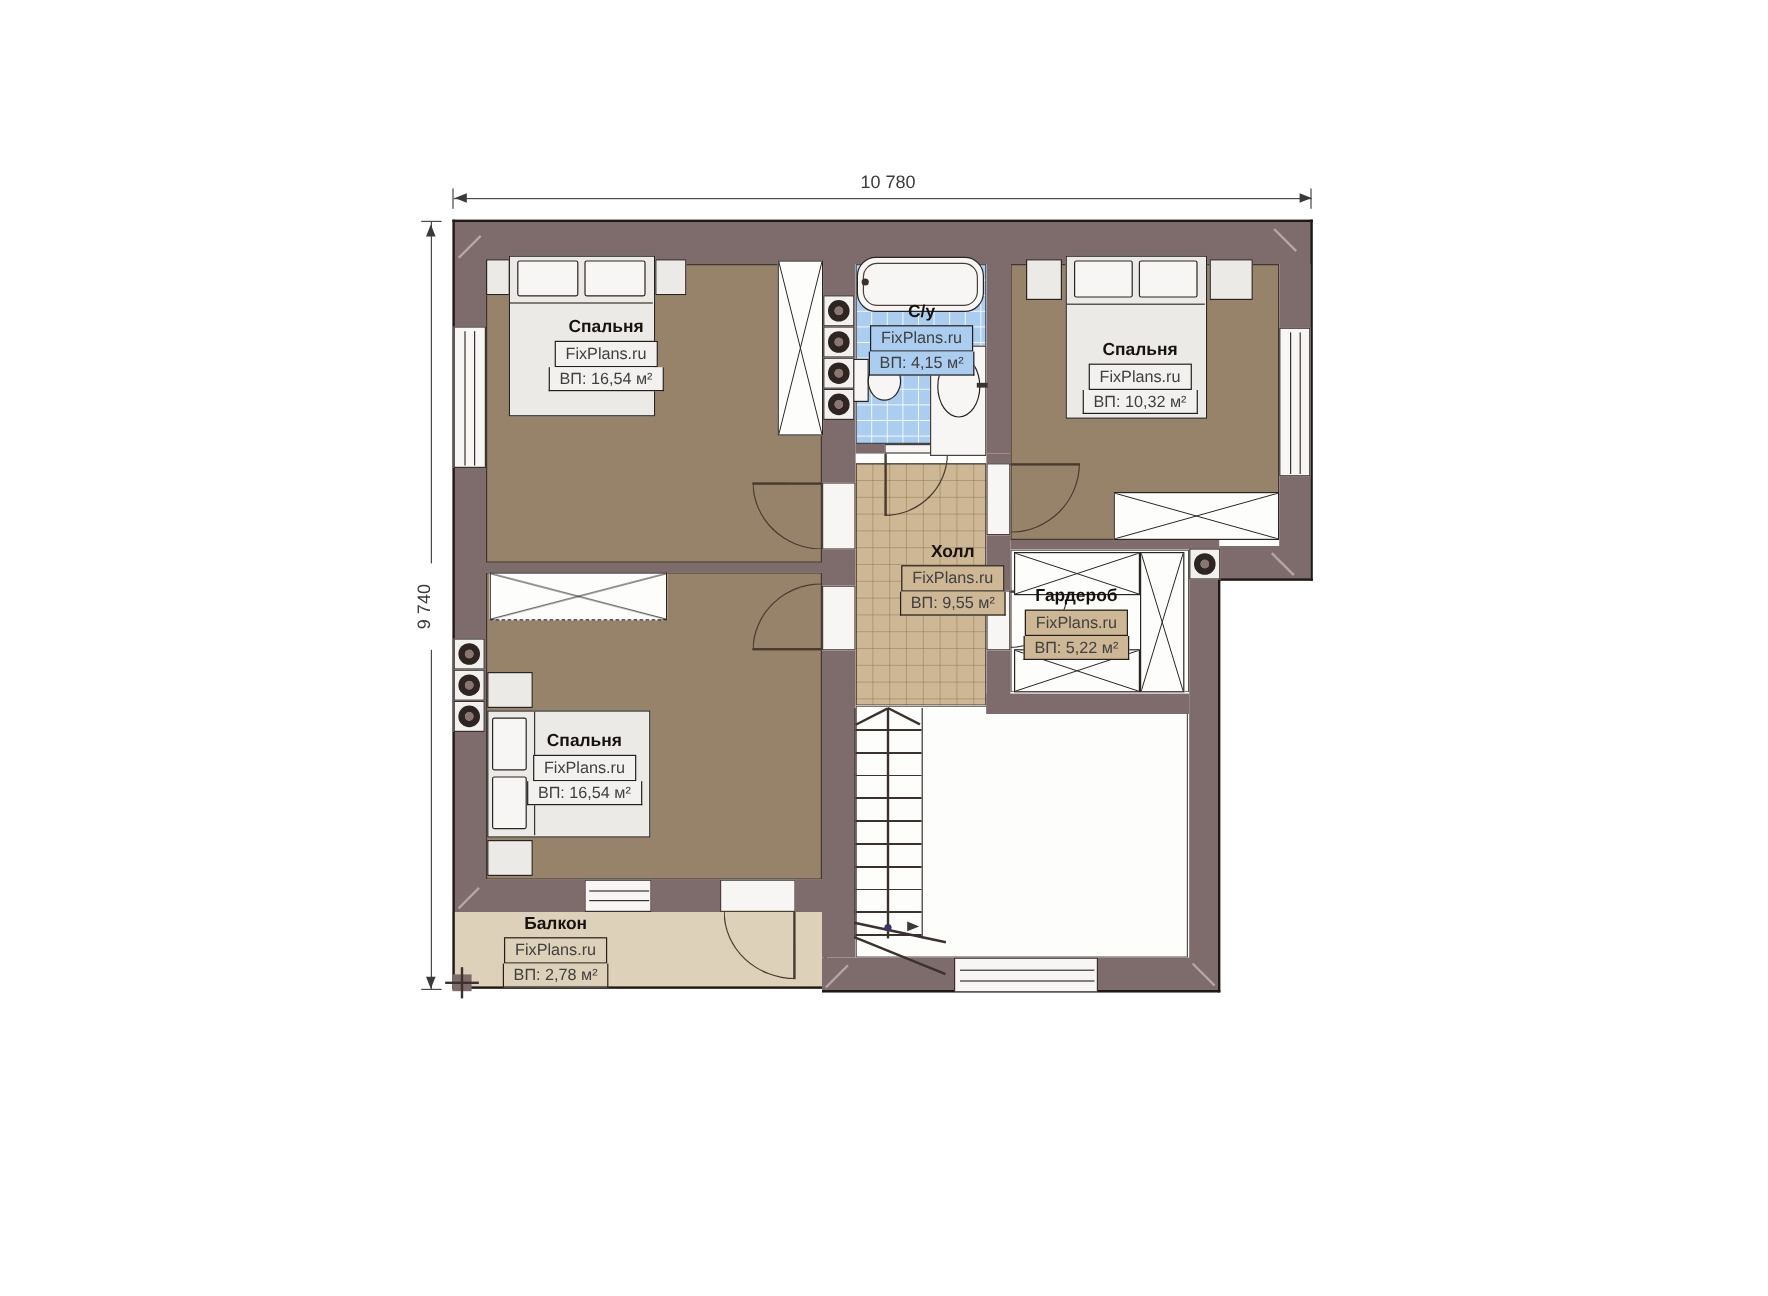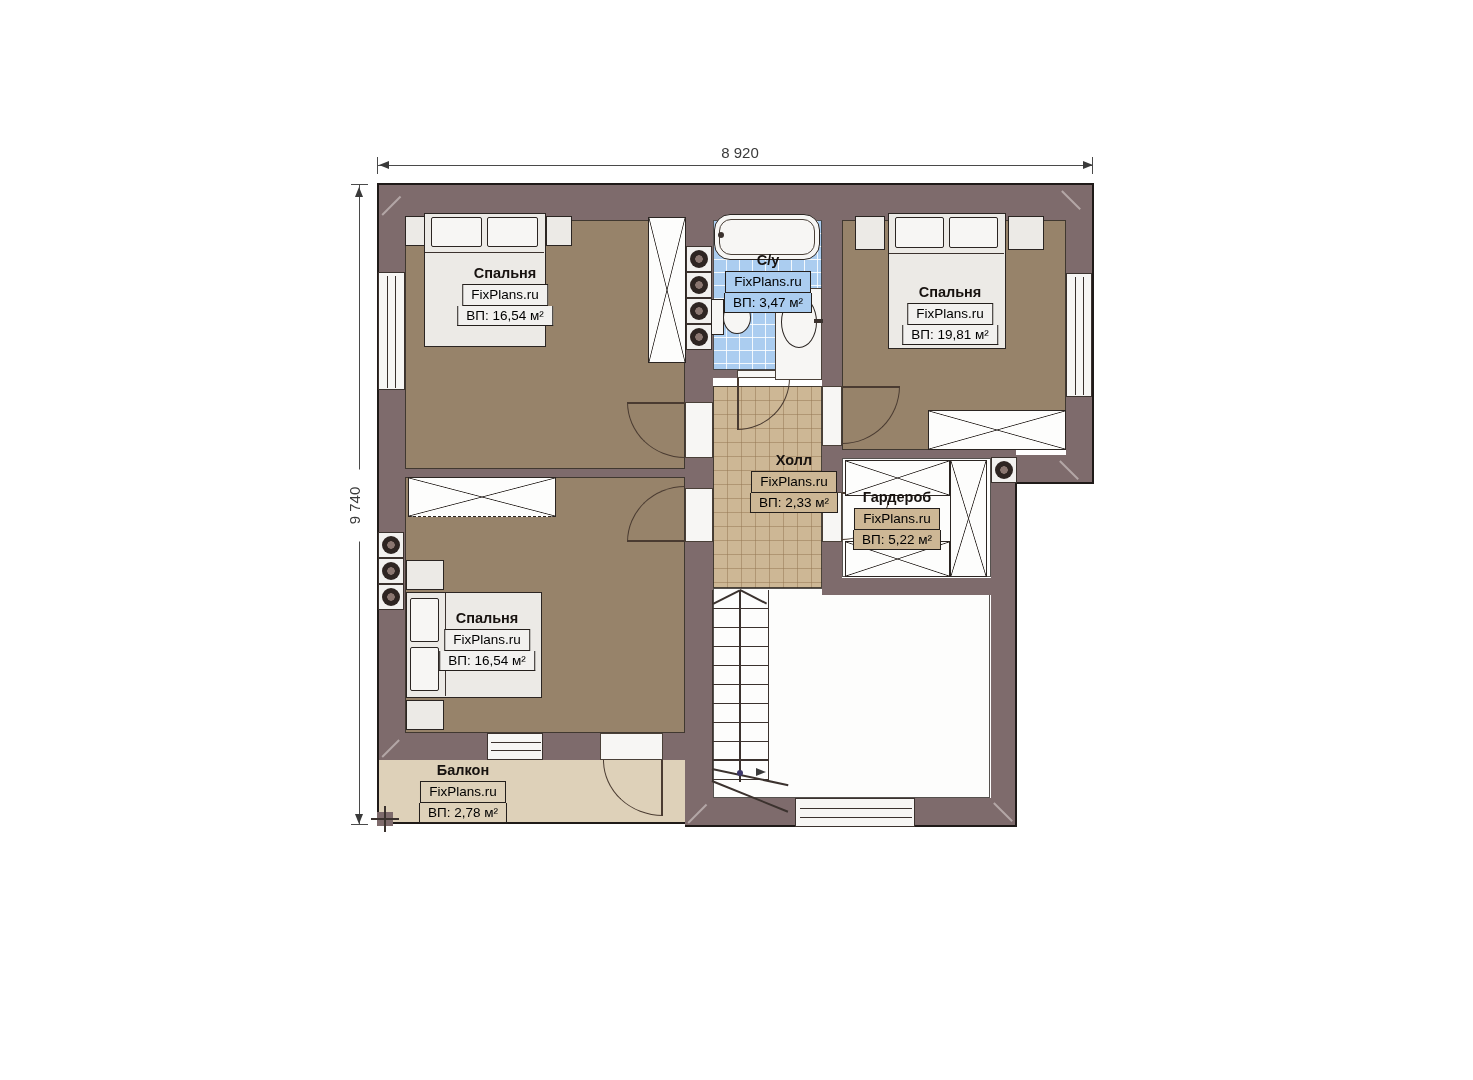--- a/index.html
+++ b/index.html
@@ -55,21 +55,21 @@
   .dim-line{position:absolute;background:#4a4a4a;}
   .dim-label{position:absolute;font-size:15px;color:#3a3a3a;background:#fff;padding:0 4px;
     text-align:center;white-space:nowrap;}
   .arr{position:absolute;width:0;height:0;}
   .arr-l{border-top:4px solid transparent;border-bottom:4px solid transparent;border-right:10px solid #3a3a3a;}
   .arr-r{border-top:4px solid transparent;border-bottom:4px solid transparent;border-left:10px solid #3a3a3a;}
   .arr-u{border-left:4px solid transparent;border-right:4px solid transparent;border-bottom:10px solid #3a3a3a;}
   .arr-d{border-left:4px solid transparent;border-right:4px solid transparent;border-top:10px solid #3a3a3a;}
   .room-label{position:absolute;display:flex;flex-direction:column;align-items:center;transform:translateX(-50%);z-index:30;}
   .room-name{font-weight:bold;font-size:14.5px;color:#17120f;margin-bottom:3px;white-space:nowrap;}
-  .tag{border:1.6px solid #241f1c;padding:1px 8px;font-size:13.5px;color:#000000;white-space:nowrap;line-height:1.3;}
+  .tag{border:1.6px solid #241f1c;padding:1px 8px;font-size:13.5px;color:#404040;white-space:nowrap;line-height:1.3;}
   .tag.area{border-top:none;}
   .bg-white .tag{background:#f2f1ef;}
   .bg-tan .tag{background:var(--hallfloor);}
   .bg-blue .tag{background:var(--bathfloor);}
   .bg-beige .tag{background:var(--balcfloor);}
   .fixture{position:absolute;background:var(--white);border:1.5px solid var(--line);box-sizing:border-box;}
 </style>
 </head>
 <body>
 
@@ -236,33 +236,33 @@
 
   <div class="room-label bg-white" style="left:505px;top:265px;">
     <div class="room-name">Спальня</div>
     <div class="tag brand">FixPlans.ru</div>
     <div class="tag area">ВП: 16,54 м²</div>
   </div>
 
   <div class="room-label bg-blue" style="left:768px;top:252px;">
     <div class="room-name">С/у</div>
     <div class="tag brand">FixPlans.ru</div>
-    <div class="tag area">ВП: 3,47 м²</div>
+    <div class="tag area">ВП: 4,15 м²</div>
   </div>
 
   <div class="room-label bg-white" style="left:950px;top:284px;">
     <div class="room-name">Спальня</div>
     <div class="tag brand">FixPlans.ru</div>
-    <div class="tag area">ВП: 19,81 м²</div>
+    <div class="tag area">ВП: 10,32 м²</div>
   </div>
 
   <div class="room-label bg-tan" style="left:794px;top:452px;">
     <div class="room-name">Холл</div>
     <div class="tag brand">FixPlans.ru</div>
-    <div class="tag area">ВП: 2,33 м²</div>
+    <div class="tag area">ВП: 9,55 м²</div>
   </div>
 
   <div class="room-label bg-tan" style="left:897px;top:489px;">
     <div class="room-name">Гардероб</div>
     <div class="tag brand">FixPlans.ru</div>
     <div class="tag area">ВП: 5,22 м²</div>
   </div>
 
   <div class="room-label bg-white" style="left:487px;top:610px;">
     <div class="room-name">Спальня</div>
@@ -274,21 +274,21 @@
     <div class="room-name">Балкон</div>
     <div class="tag brand">FixPlans.ru</div>
     <div class="tag area">ВП: 2,78 м²</div>
   </div>
 
   <div class="dim-line" style="left:378px;top:165px;width:715px;height:1.2px;"></div>
   <div class="dim-line" style="left:377px;top:157px;width:1.2px;height:17px;"></div>
   <div class="dim-line" style="left:1092px;top:157px;width:1.2px;height:17px;"></div>
   <div class="arr arr-l" style="left:379px;top:161px;"></div>
   <div class="arr arr-r" style="left:1083px;top:161px;"></div>
-  <div class="dim-label" style="left:700px;top:144px;width:72px;">8 920</div>
+  <div class="dim-label" style="left:700px;top:144px;width:72px;">10 780</div>
 
   <div class="dim-line" style="left:359px;top:185px;width:1.2px;height:640px;"></div>
   <div class="dim-line" style="left:351px;top:184px;width:17px;height:1.2px;"></div>
   <div class="dim-line" style="left:351px;top:824px;width:17px;height:1.2px;"></div>
   <div class="arr arr-u" style="left:355px;top:187px;"></div>
   <div class="arr arr-d" style="left:355px;top:814px;"></div>
   <div class="dim-label" style="left:318px;top:497px;width:64px;transform:rotate(-90deg);">9 740</div>
 
 </div>
 

